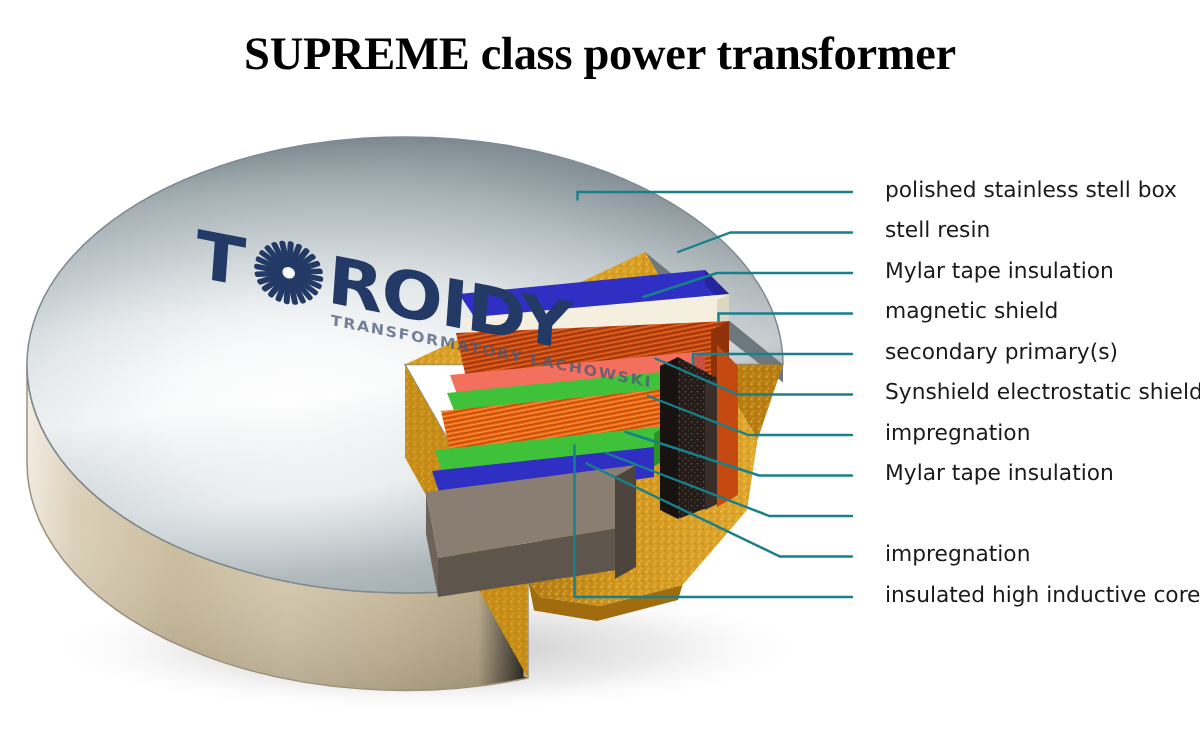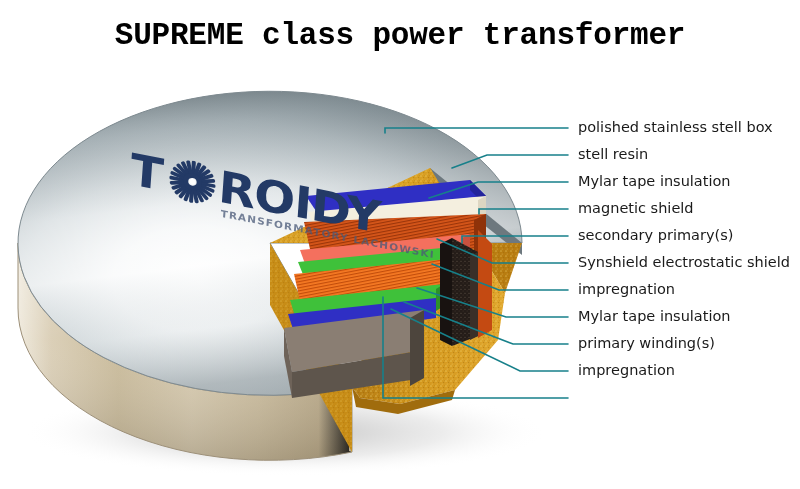--- a/index.html
+++ b/index.html
@@ -17,21 +17,21 @@
     height: 489px;
     background: #ffffff;
     overflow: hidden;
   }
   #title {
     position: absolute;
     left: 0;
     top: 18px;
     width: 800px;
     text-align: center;
-    font-family: Liberation Mono, monospace;
+    font-family: Liberation Serif, serif;
     font-weight: bold;
     font-size: 31px;
     letter-spacing: -0.2px;
     color: #000000;
     white-space: nowrap;
   }
   #figure {
     position: absolute;
     left: 0;
     top: 0;
@@ -42,21 +42,21 @@
     position: absolute;
     left: 574px;
     font-family: "DejaVu Sans", "Liberation Sans", sans-serif;
     font-size: 14.5px;
     color: #1a1a1a;
     white-space: nowrap;
     line-height: 1;
   }
   #labels-layer {
     position: absolute;
-    left: 4px; top: 0;
+    left: 16px; top: 0;
     width: 732px; height: 489px;
   }
 </style>
 </head>
 <body>
 
 <div id="root">
 
   <div id="title">SUPREME class power transformer</div>
 
@@ -405,17 +405,17 @@
 
   <div id="labels-layer">
       <div class="callout-label" style="top: 120px;">polished stainless stell box</div>
       <div class="callout-label" style="top: 147px;">stell resin</div>
       <div class="callout-label" style="top: 174px;">Mylar tape insulation</div>
       <div class="callout-label" style="top: 201px;">magnetic shield</div>
       <div class="callout-label" style="top: 228px;">secondary primary(s)</div>
       <div class="callout-label" style="top: 255px;">Synshield electrostatic shield</div>
       <div class="callout-label" style="top: 282px;">impregnation</div>
       <div class="callout-label" style="top: 309px;">Mylar tape insulation</div>
-      <div class="callout-label" style="top: 336px;">primary winding(s)</div>
       <div class="callout-label" style="top: 363px;">impregnation</div>
+      <div class="callout-label" style="top: 390px;">insulated high inductive core</div>
     </div>
 
 </div>
 
 </body></html>

